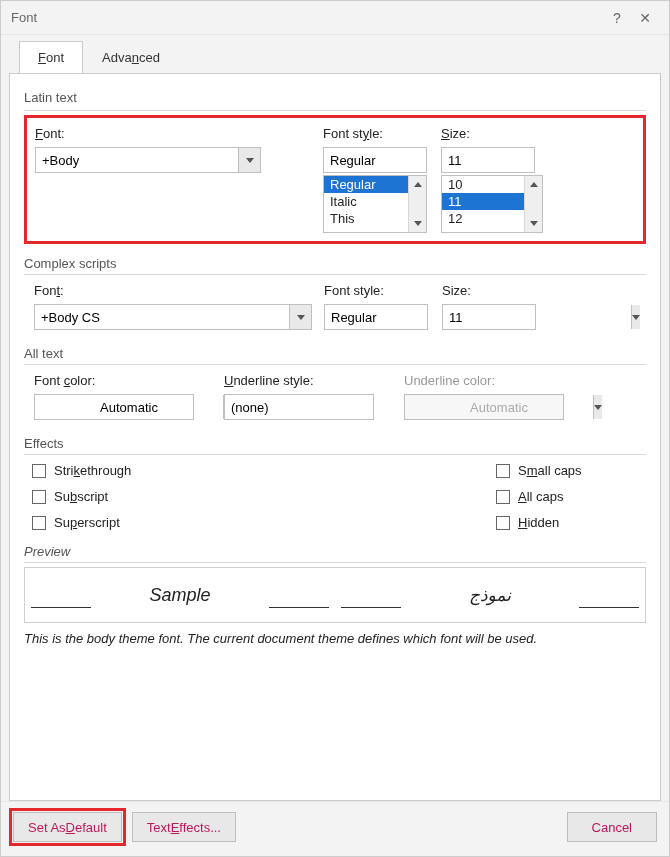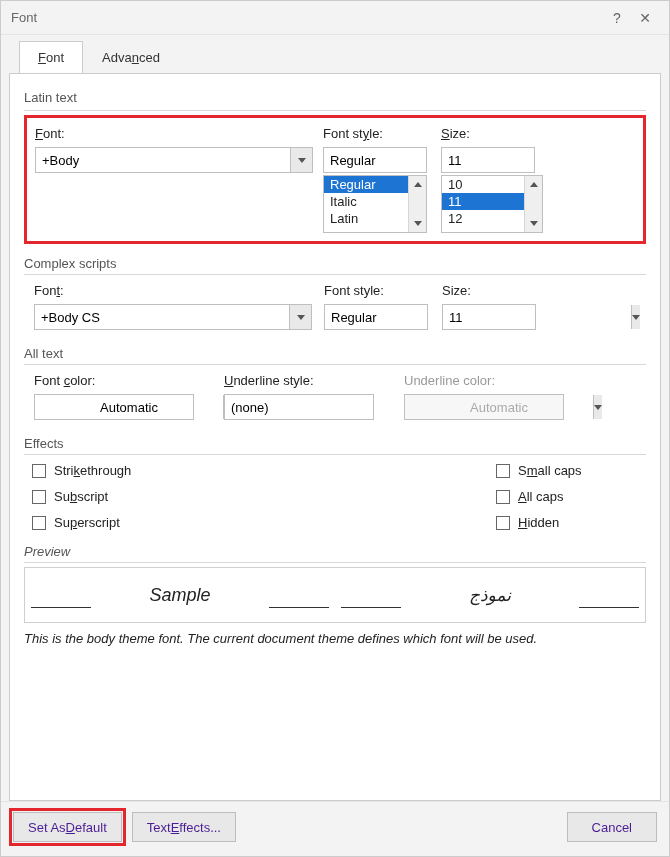--- a/index.html
+++ b/index.html
@@ -57,21 +57,21 @@
   .pv { flex: 1; display: flex; align-items: center; justify-content: center; position: relative; }
   .pv .line-l, .pv .line-r { position: absolute; bottom: 14px; height: 1px; background: #333; width: 60px; }
   .pv .line-l { left: 6px; }
   .pv .line-r { right: 6px; }
   .pv-text { font-size: 18px; }
   .pv-text-ar { font-size: 17px; }
 
   .note { margin-top: 8px; font-size: 13px; color: #222; }
 
   .footer { display: flex; align-items: center; padding: 10px 12px 14px 12px; background: #f3f3f3; border-top: 1px solid #e5e5e5; gap: 10px; }
-  .btnf { height: 30px; padding: 0 14px; border: 1px solid #bdbdbd; background: #e8e8e8; display: inline-flex; align-items: center; justify-content: center; cursor: pointer; font-size: 13px; color: #4c1d95; }
+  .btnf { height: 30px; padding: 0 14px; border: 1px solid #bdbdbd; background: #e8e8e8; display: inline-flex; align-items: center; justify-content: center; cursor: pointer; font-size: 13px; color: #be185d; }
   .btnf.ok { background: #fff; border: 2px solid #1e74d2; padding: 0 28px; }
   .btnf .u { text-decoration: underline; }
   .spacer { flex: 1; }
   .red-outline { outline: 3px solid #e4272c; outline-offset: 1px; }
 </style>
 </head>
 <body>
 
 <div class="dialog">
 
@@ -88,37 +88,37 @@
 
   <div class="page">
 
     <div class="group-label">Latin text</div>
     <div class="hline"></div>
 
     <div class="latin-box">
       <div class="row">
         <div style="width:280px">
           <div class="label"><span class="u">F</span><span>ont:</span></div>
-          <div class="combo" style="width:278px">
+          <div class="combo" style="width:226px">
             <input value="+Body" style="">
             <div class="btn">
                 <div class="caret-down"></div>
               </div>
           </div>
         </div>
         <div style="width:118px; margin-left:8px">
           <div class="label"><span>Font st</span><span class="u">y</span><span>le:</span></div>
           <div class="combo" style="width:104px">
             <input value="Regular" style="">
           </div>
           <div class="listbox" style="width:104px; height:58px; margin-top:2px">
             <div class="items">
               <div class="item selected">Regular</div>
               <div class="item">Italic</div>
-              <div class="item">Latin</div>
+              <div class="item">This</div>
             </div>
             <div class="scroll">
               <div class="sb-btn">
                   <div class="caret-up"></div>
                 </div>
               <div class="sb-btn">
                   <div class="caret-down"></div>
                 </div>
             </div>
           </div>

